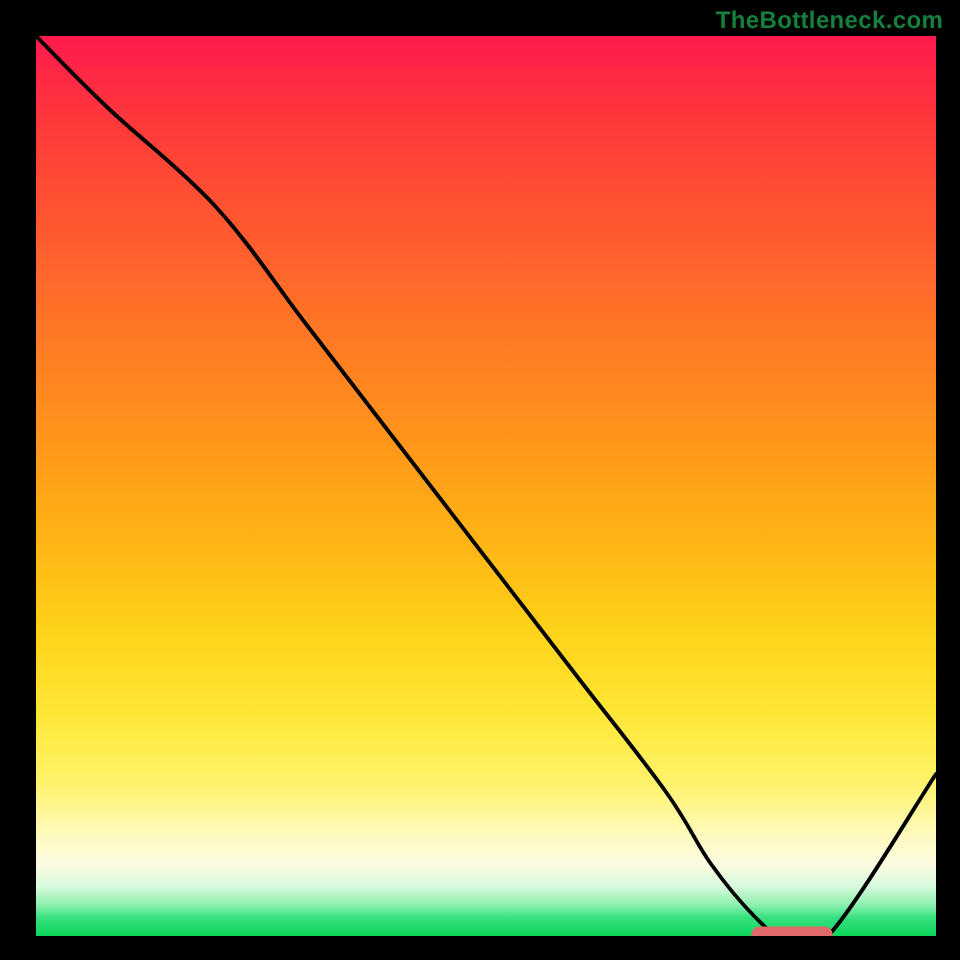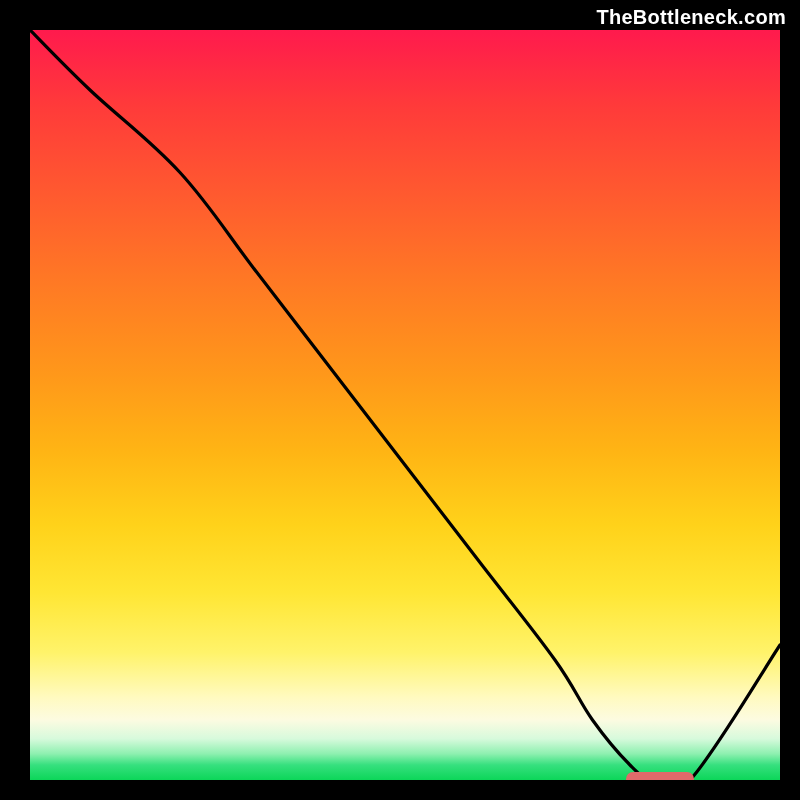--- a/index.html
+++ b/index.html
@@ -14,21 +14,21 @@
   .frame {
     position: relative;
     width: 800px;
     height: 800px;
     background: #000;
   }
   .watermark {
     position: absolute;
     top: 6px;
     right: 14px;
-    color: #ffffff;
+    color: #15803d;
     font-size: 20px;
     font-weight: 600;
     letter-spacing: 0.3px;
     z-index: 20;
   }
   .plot-area {
     position: absolute;
     left: 30px;
     top: 30px;
     width: 750px;

